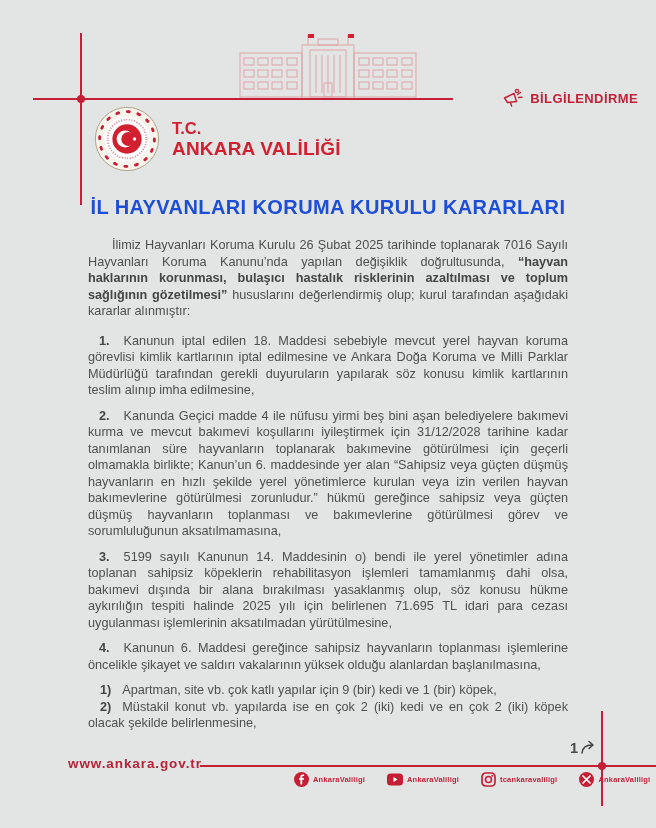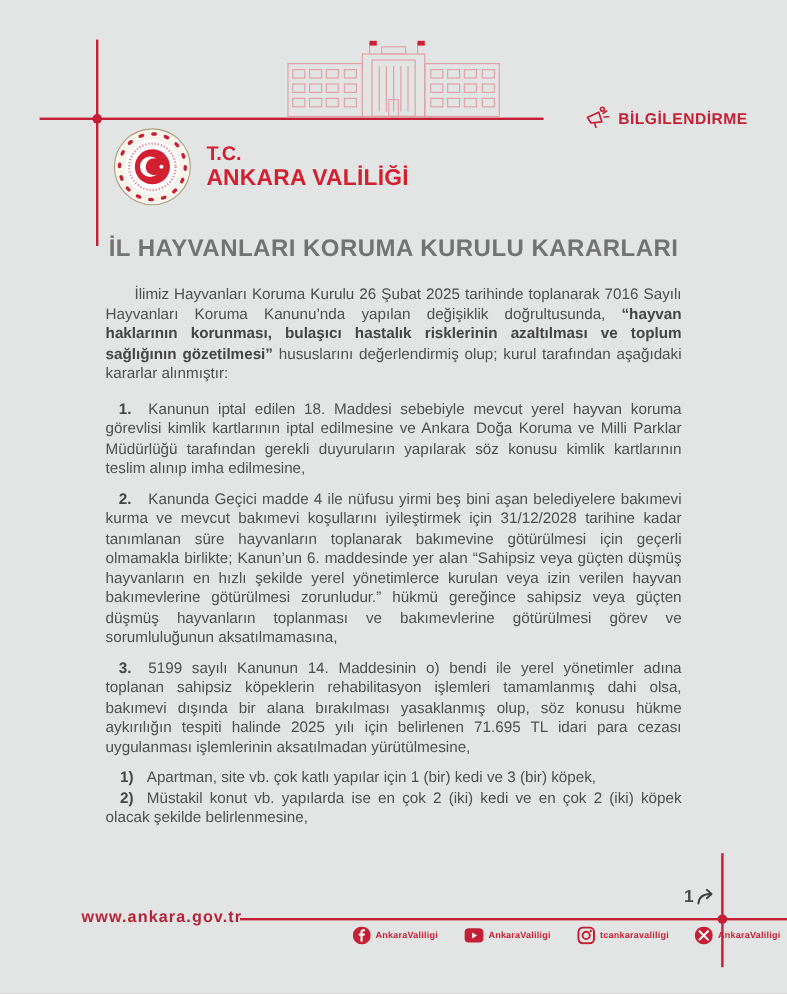--- a/index.html
+++ b/index.html
@@ -11,31 +11,31 @@
   
   .vline-top{position:absolute;left:80px;top:33px;width:1.5px;height:172px;background:#c51f35;}
   .hline-top{position:absolute;left:33px;top:98px;width:420px;height:1.5px;background:#c51f35;}
   .dot-top{position:absolute;left:77px;top:95px;width:8px;height:8px;border-radius:50%;background:#c51f35;}
   .vline-bot{position:absolute;left:601px;top:711px;width:1.5px;height:95px;background:#c51f35;}
   .hline-bot{position:absolute;left:200px;top:765px;width:456px;height:1.5px;background:#c51f35;}
   .dot-bot{position:absolute;left:598px;top:762px;width:8px;height:8px;border-radius:50%;background:#c51f35;}
 
   .building{position:absolute;left:238px;top:33px;}
 
-  .badge{position:absolute;right:33px;top:88px;display:flex;align-items:center;gap:6px;}
+  .badge{position:absolute;right:18px;top:88px;display:flex;align-items:center;gap:6px;}
   .badge-label{color:#c51f35;font-weight:bold;font-size:13px;letter-spacing:.4px;}
 
   .org{position:absolute;left:93px;top:105px;display:flex;align-items:center;gap:11px;}
   .org-text{color:#d22030;font-weight:bold;line-height:1.12;}
   .org-tc{font-size:16.5px;}
   .org-valilik{font-size:19px;letter-spacing:.2px;}
 
   .content{position:absolute;left:88px;top:196px;width:480px;}
   .doc-title{
-    font-size:20px;font-weight:bold;color:#737373;text-align:center;
+    font-size:20px;font-weight:bold;color:#1d4ed8;text-align:center;
     letter-spacing:.4px;margin:0 0 18px 0;
   }
   .para{
     font-size:12.7px;line-height:16.5px;color:#4f4f4f;
     text-align:justify;margin:0 0 9px 0;
   }
   .para.intro{text-indent:24px;margin-bottom:13px;}
   .para.item{text-indent:11px;}
   .para.subitem{text-indent:12px;margin-bottom:0;}
   .para b{color:#454545;}
@@ -143,21 +143,22 @@
     </div>
   </div>
 
   <div class="content">
     <h1 class="doc-title">İL HAYVANLARI KORUMA KURULU KARARLARI</h1>
     <div id="doc-paragraphs">
         <p class="para intro"><span>İlimiz Hayvanları Koruma Kurulu 26 Şubat 2025 tarihinde toplanarak 7016 Sayılı Hayvanları Koruma Kanunu’nda yapılan değişiklik doğrultusunda, </span><b>“hayvan haklarının korunması, bulaşıcı hastalık risklerinin azaltılması ve toplum sağlığının gözetilmesi”</b><span> hususlarını değerlendirmiş olup; kurul tarafından aşağıdaki kararlar alınmıştır:</span></p>
         <p class="para item"><span class="num">1.</span><span>Kanunun iptal edilen 18. Maddesi sebebiyle mevcut yerel hayvan koruma görevlisi kimlik kartlarının iptal edilmesine ve Ankara Doğa Koruma ve Milli Parklar Müdürlüğü tarafından gerekli duyuruların yapılarak söz konusu kimlik kartlarının teslim alınıp imha edilmesine,</span></p>
         <p class="para item"><span class="num">2.</span><span>Kanunda Geçici madde 4 ile nüfusu yirmi beş bini aşan belediyelere bakımevi kurma ve mevcut bakımevi koşullarını iyileştirmek için 31/12/2028 tarihine kadar tanımlanan süre hayvanların toplanarak bakımevine götürülmesi için geçerli olmamakla birlikte; Kanun’un 6. maddesinde yer alan “Sahipsiz veya güçten düşmüş hayvanların en hızlı şekilde yerel yönetimlerce kurulan veya izin verilen hayvan bakımevlerine götürülmesi zorunludur.” hükmü gereğince sahipsiz veya güçten düşmüş hayvanların toplanması ve bakımevlerine götürülmesi görev ve sorumluluğunun aksatılmamasına,</span></p>
         <p class="para item"><span class="num">3.</span><span>5199 sayılı Kanunun 14. Maddesinin o) bendi ile yerel yönetimler adına toplanan sahipsiz köpeklerin rehabilitasyon işlemleri tamamlanmış dahi olsa, bakımevi dışında bir alana bırakılması yasaklanmış olup, söz konusu hükme aykırılığın tespiti halinde 2025 yılı için belirlenen 71.695 TL idari para cezası uygulanması işlemlerinin aksatılmadan yürütülmesine,</span></p>
-        <p class="para subitem"><span class="num">1)</span><span>Apartman, site vb. çok katlı yapılar için 1 (bir) kedi ve 3 (bir) köpek,</span></p>
+        <p class="para item"><span class="num">4.</span><span>Kanunun 6. Maddesi gereğince sahipsiz hayvanların toplanması işlemlerine öncelikle şikayet ve saldırı vakalarının yüksek olduğu alanlardan başlanılmasına,</span></p>
+        <p class="para subitem"><span class="num">1)</span><span>Apartman, site vb. çok katlı yapılar için 9 (bir) kedi ve 1 (bir) köpek,</span></p>
         <p class="para subitem"><span class="num">2)</span><span>Müstakil konut vb. yapılarda ise en çok 2 (iki) kedi ve en çok 2 (iki) köpek olacak şekilde belirlenmesine,</span></p>
       </div>
   </div>
 
   <div class="site">www.ankara.gov.tr</div>
 
   <div class="pageno">
     <span>1</span>
     <svg width="17" height="15" viewBox="0 0 17 15">
       <g stroke="#3f3f3f" stroke-width="1.5" fill="none" stroke-linejoin="round" stroke-linecap="round">

